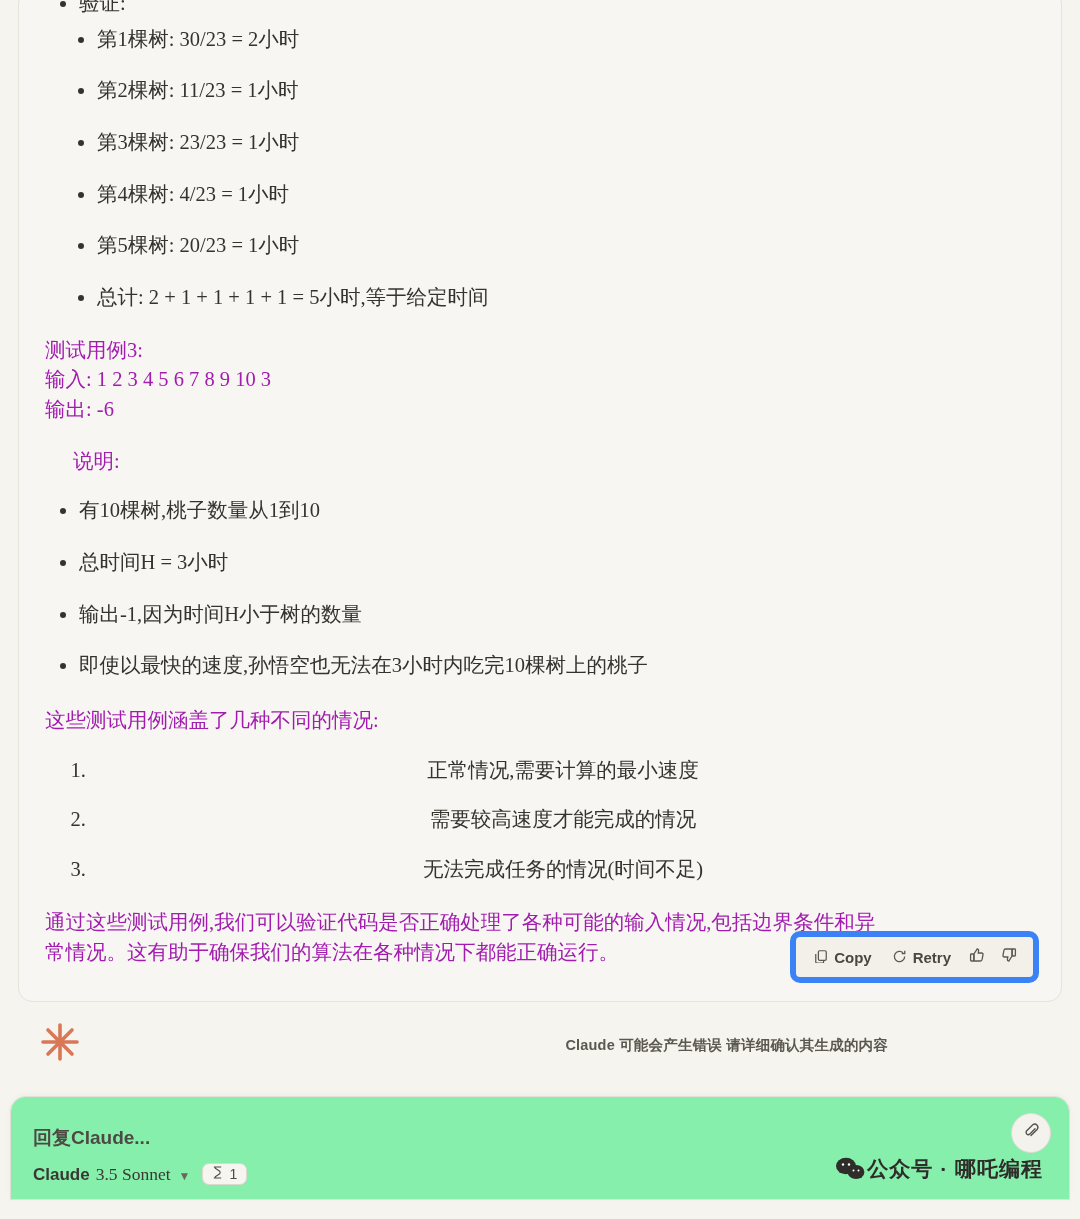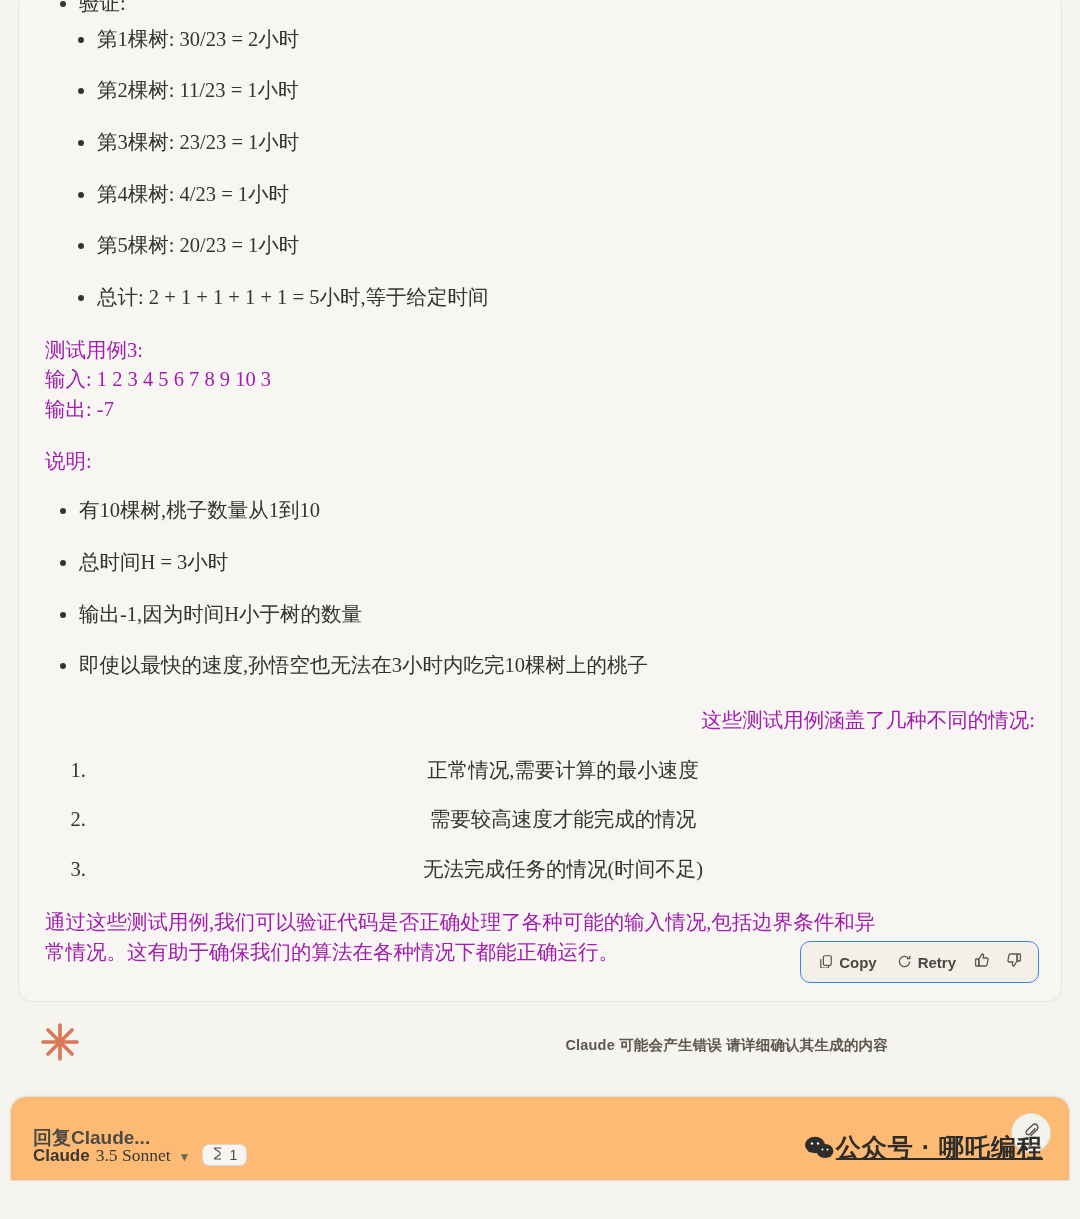--- a/index.html
+++ b/index.html
@@ -80,21 +80,21 @@
 
   
   .action-bar {
     position: absolute;
     right: 22px;
     bottom: 18px;
     display: flex;
     align-items: center;
     gap: 4px;
     background: #F2F0E9;
-    border: 1px solid #3b82f6;
+    border: 6px solid #3b82f6;
     border-radius: 10px;
     padding: 6px 10px;
     font-family: "Liberation Sans", sans-serif;
   }
   .action-btn {
     display: flex;
     align-items: center;
     gap: 6px;
     padding: 4px 8px;
     border-radius: 7px;
@@ -143,22 +143,22 @@
     letter-spacing: .2px;
   }
   .disclaimer .brand { font-weight: bold; }
 
   
   .composer {
     position: absolute;
     left: 10px;
     top: 1096px;
     width: 1060px;
-    height: 85px;
-    background: #fdba74;
+    height: 104px;
+    background: #86efac;
     border: 1px solid #E3DFD4;
     border-radius: 16px 16px 0 0;
     box-sizing: border-box;
     box-shadow: 0 -1px 6px rgba(0,0,0,0.03);
   }
   .composer-placeholder {
     position: absolute;
     left: 22px;
     top: 28px;
     font-family: "Liberation Sans", sans-serif;
@@ -222,25 +222,24 @@
 
   
   .watermark {
     position: absolute;
     right: 26px;
     bottom: 16px;
     display: flex;
     align-items: center;
     gap: 2px;
     font-family: "Liberation Sans", sans-serif;
-    font-size: 25px;
+    font-size: 21px;
     font-weight: bold;
     color: #2f2d29;
     letter-spacing: 1px;
-    text-decoration: underline;
   }
   .wechat-ico {
     width: 30px;
     height: 26px;
   }
 </style>
 </head>
 <body>
 
 <div class="msg-card">
@@ -255,32 +254,32 @@
       <li>第1棵树: 30/23 = 2小时</li>
       <li>第2棵树: 11/23 = 1小时</li>
       <li>第3棵树: 23/23 = 1小时</li>
       <li>第4棵树: 4/23 = 1小时</li>
       <li>第5棵树: 20/23 = 1小时</li>
       <li>总计: 2 + 1 + 1 + 1 + 1 = 5小时,等于给定时间</li>
     </ul>
 
     <p class="para tight" style="margin-top:18px;">测试用例3:</p>
     <p class="para tight">输入: 1 2 3 4 5 6 7 8 9 10 3</p>
-    <p class="para tight">输出: -7</p>
-
-    <p class="para" style="margin-top:22px;">说明:</p>
+    <p class="para tight">输出: -6</p>
+
+    <p class="para" style="margin-top:22px;margin-left:28px;">说明:</p>
 
     <ul class="plainlist" style="margin-top:22px;">
       <li>有10棵树,桃子数量从1到10</li>
       <li>总时间H = 3小时</li>
       <li>输出-1,因为时间H小于树的数量</li>
       <li>即使以最快的速度,孙悟空也无法在3小时内吃完10棵树上的桃子</li>
     </ul>
 
-    <p class="para" style="margin-top:20px;text-align:right;">这些测试用例涵盖了几种不同的情况:</p>
+    <p class="para" style="margin-top:20px;">这些测试用例涵盖了几种不同的情况:</p>
 
     <ol class="numlist" style="margin-top:22px;">
       <li>正常情况,需要计算的最小速度</li>
       <li>需要较高速度才能完成的情况</li>
       <li>无法完成任务的情况(时间不足)</li>
     </ol>
 
     <p class="para" style="margin-top:22px;">通过这些测试用例,我们可以验证代码是否正确处理了各种可能的输入情况,包括边界条件和异</p>
     <p class="para">常情况。这有助于确保我们的算法在各种情况下都能正确运行。</p>
   </div>

